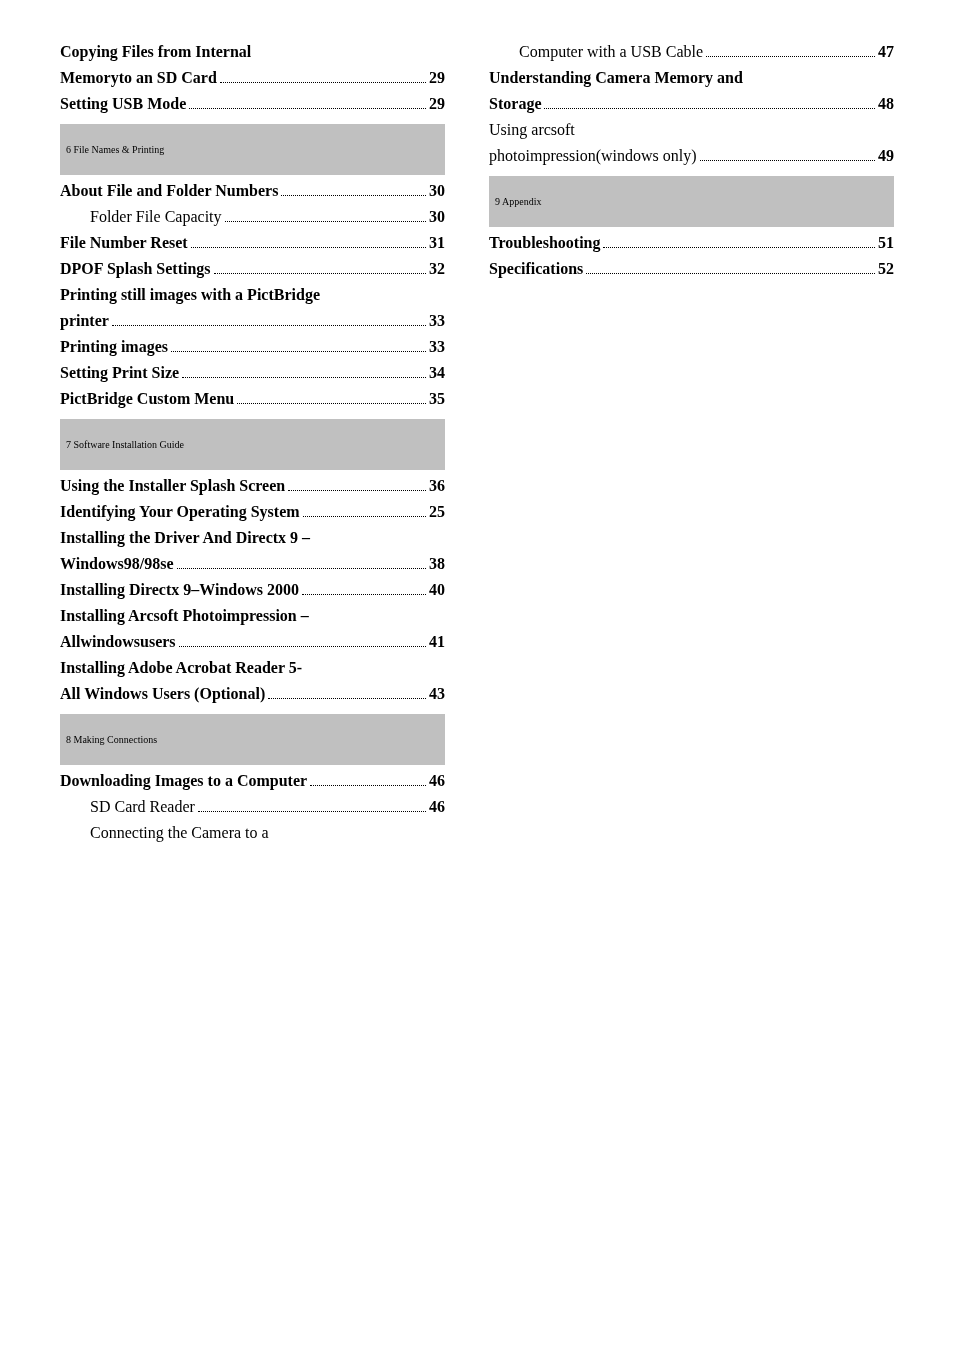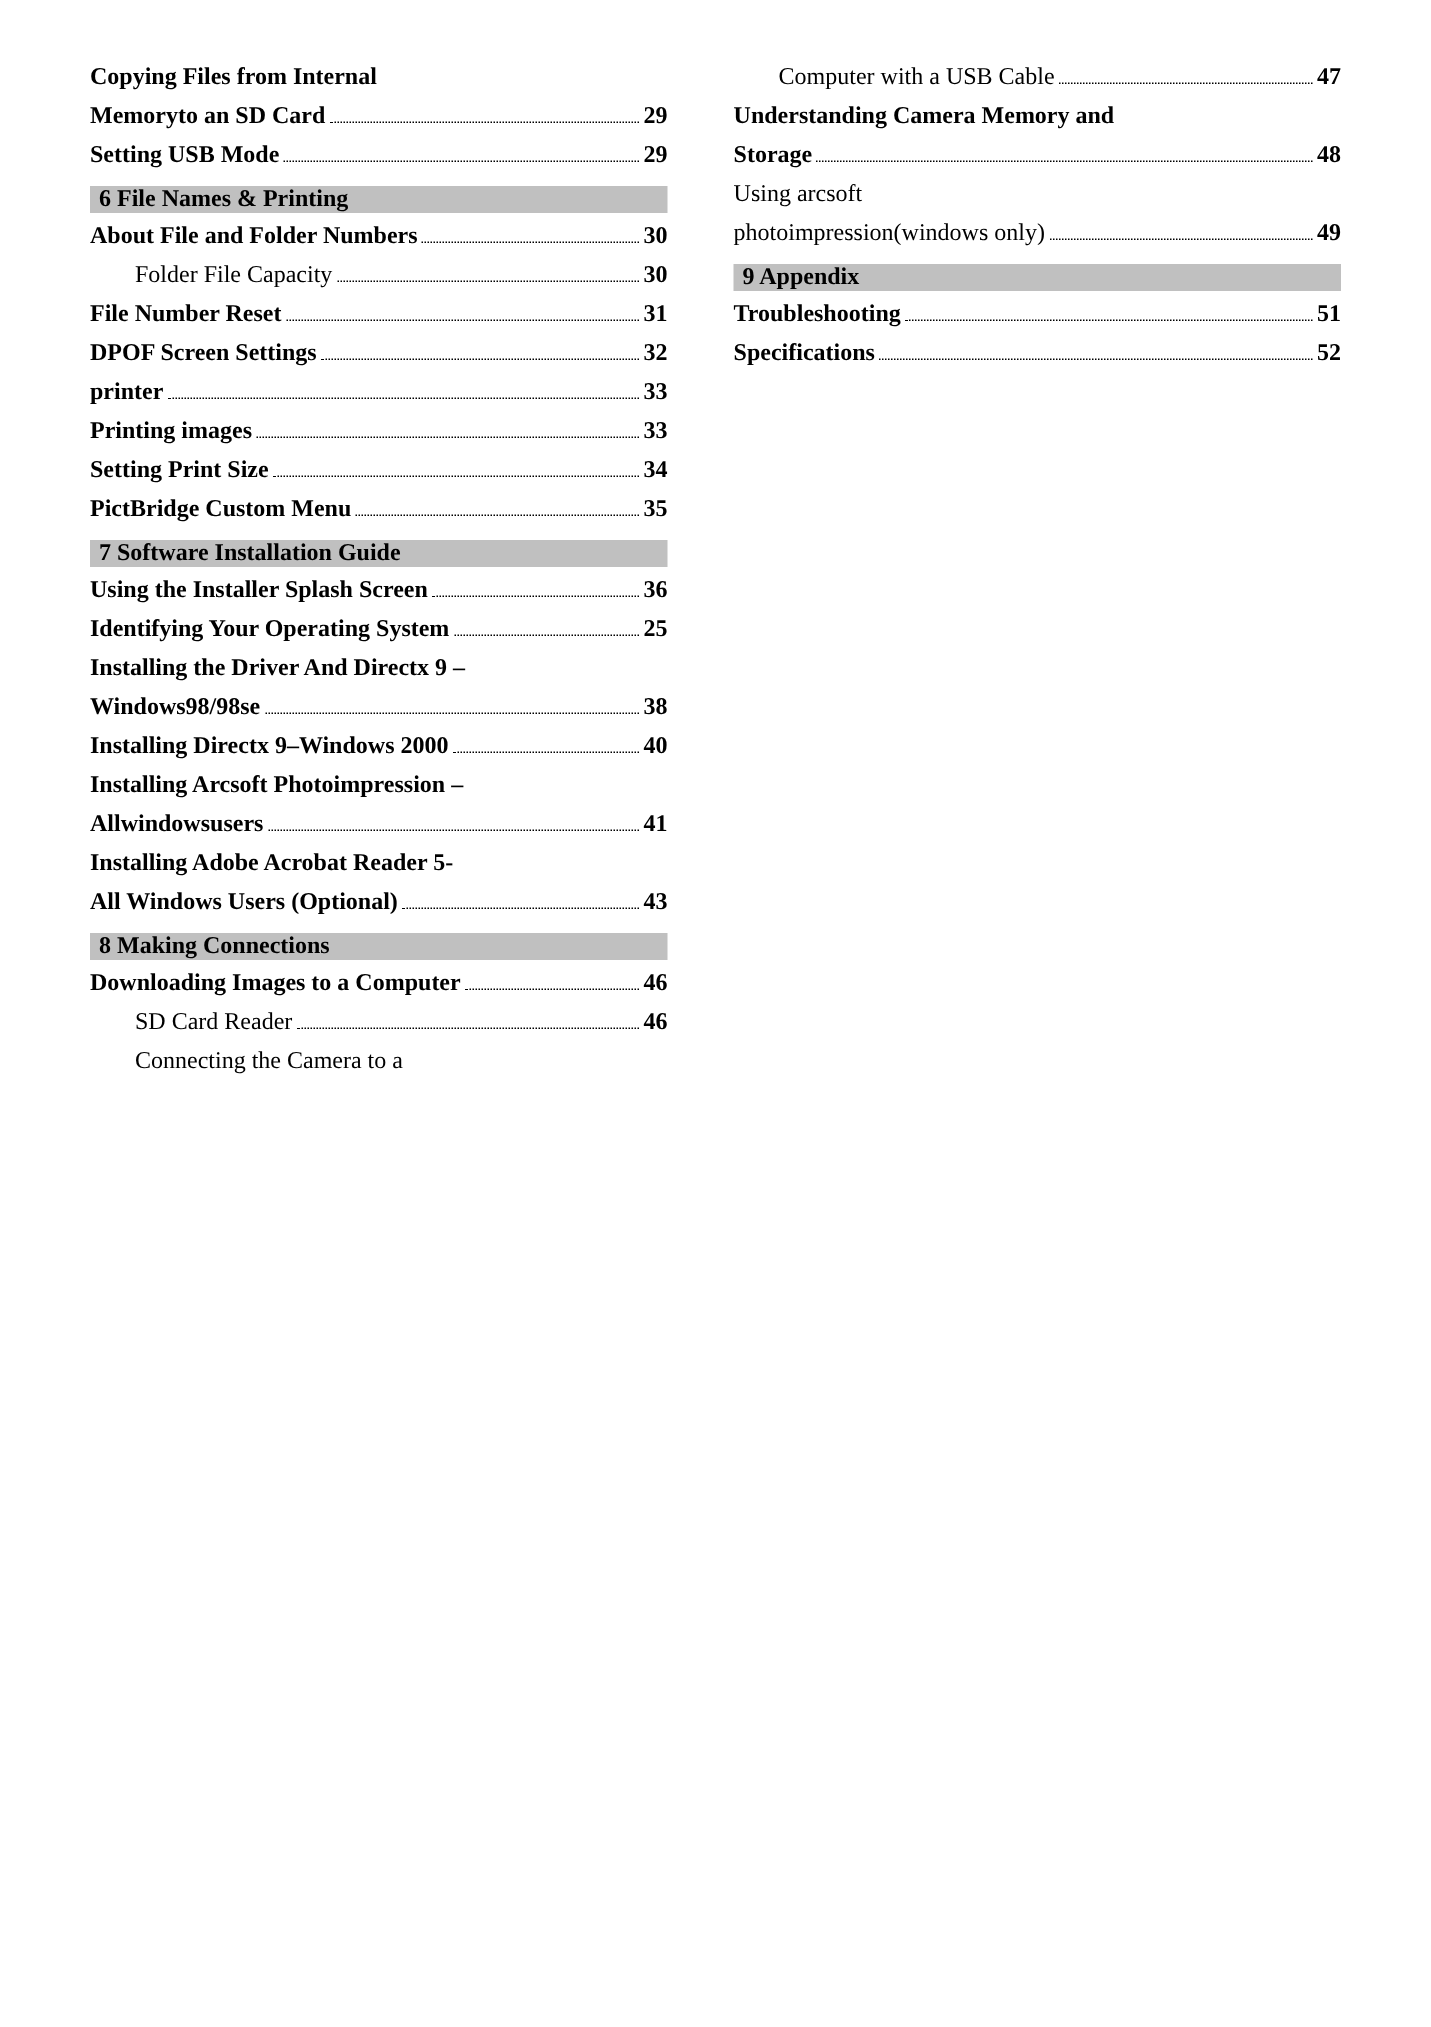--- a/index.html
+++ b/index.html
@@ -29,23 +29,23 @@
       line-height: 1.5;
     }
     .toc-entry.bold {
       font-weight: bold;
     }
     .toc-entry.indent1 {
       padding-left: 30px;
     }
     .section-header {
       background-color: #c0c0c0;
-      font-weight: bold;
-      font-size: 16px;
-      padding: 0 6px;
+      font-weight: normal;
+      font-size: 10px;
+      padding: 20px 6px;
       margin: 8px 0 4px 0;
     }
     .dots {
       display: flex;
       justify-content: flex-start;
       align-items: baseline;
     }
     .dots-line {
       flex: 1;
       border-bottom: 1px dotted #000;
@@ -100,25 +100,26 @@
       </div>
       <div class="toc-entry bold">
         <div class="dots">
       <span class="entry-text">File Number Reset</span>
       <span class="dots-line"></span>
       <span class="page-num">31</span>
     </div>
       </div>
       <div class="toc-entry bold">
         <div class="dots">
-      <span class="entry-text">DPOF Screen Settings</span>
+      <span class="entry-text">DPOF Splash Settings</span>
       <span class="dots-line"></span>
       <span class="page-num">32</span>
     </div>
       </div>
+      <div class="toc-entry bold"><span class="entry-text">Printing still images with a PictBridge</span></div>
       <div class="toc-entry bold">
         <div class="dots">
       <span class="entry-text">printer</span>
       <span class="dots-line"></span>
       <span class="page-num">33</span>
     </div>
       </div>
       <div class="toc-entry bold">
         <div class="dots">
       <span class="entry-text">Printing images</span>

